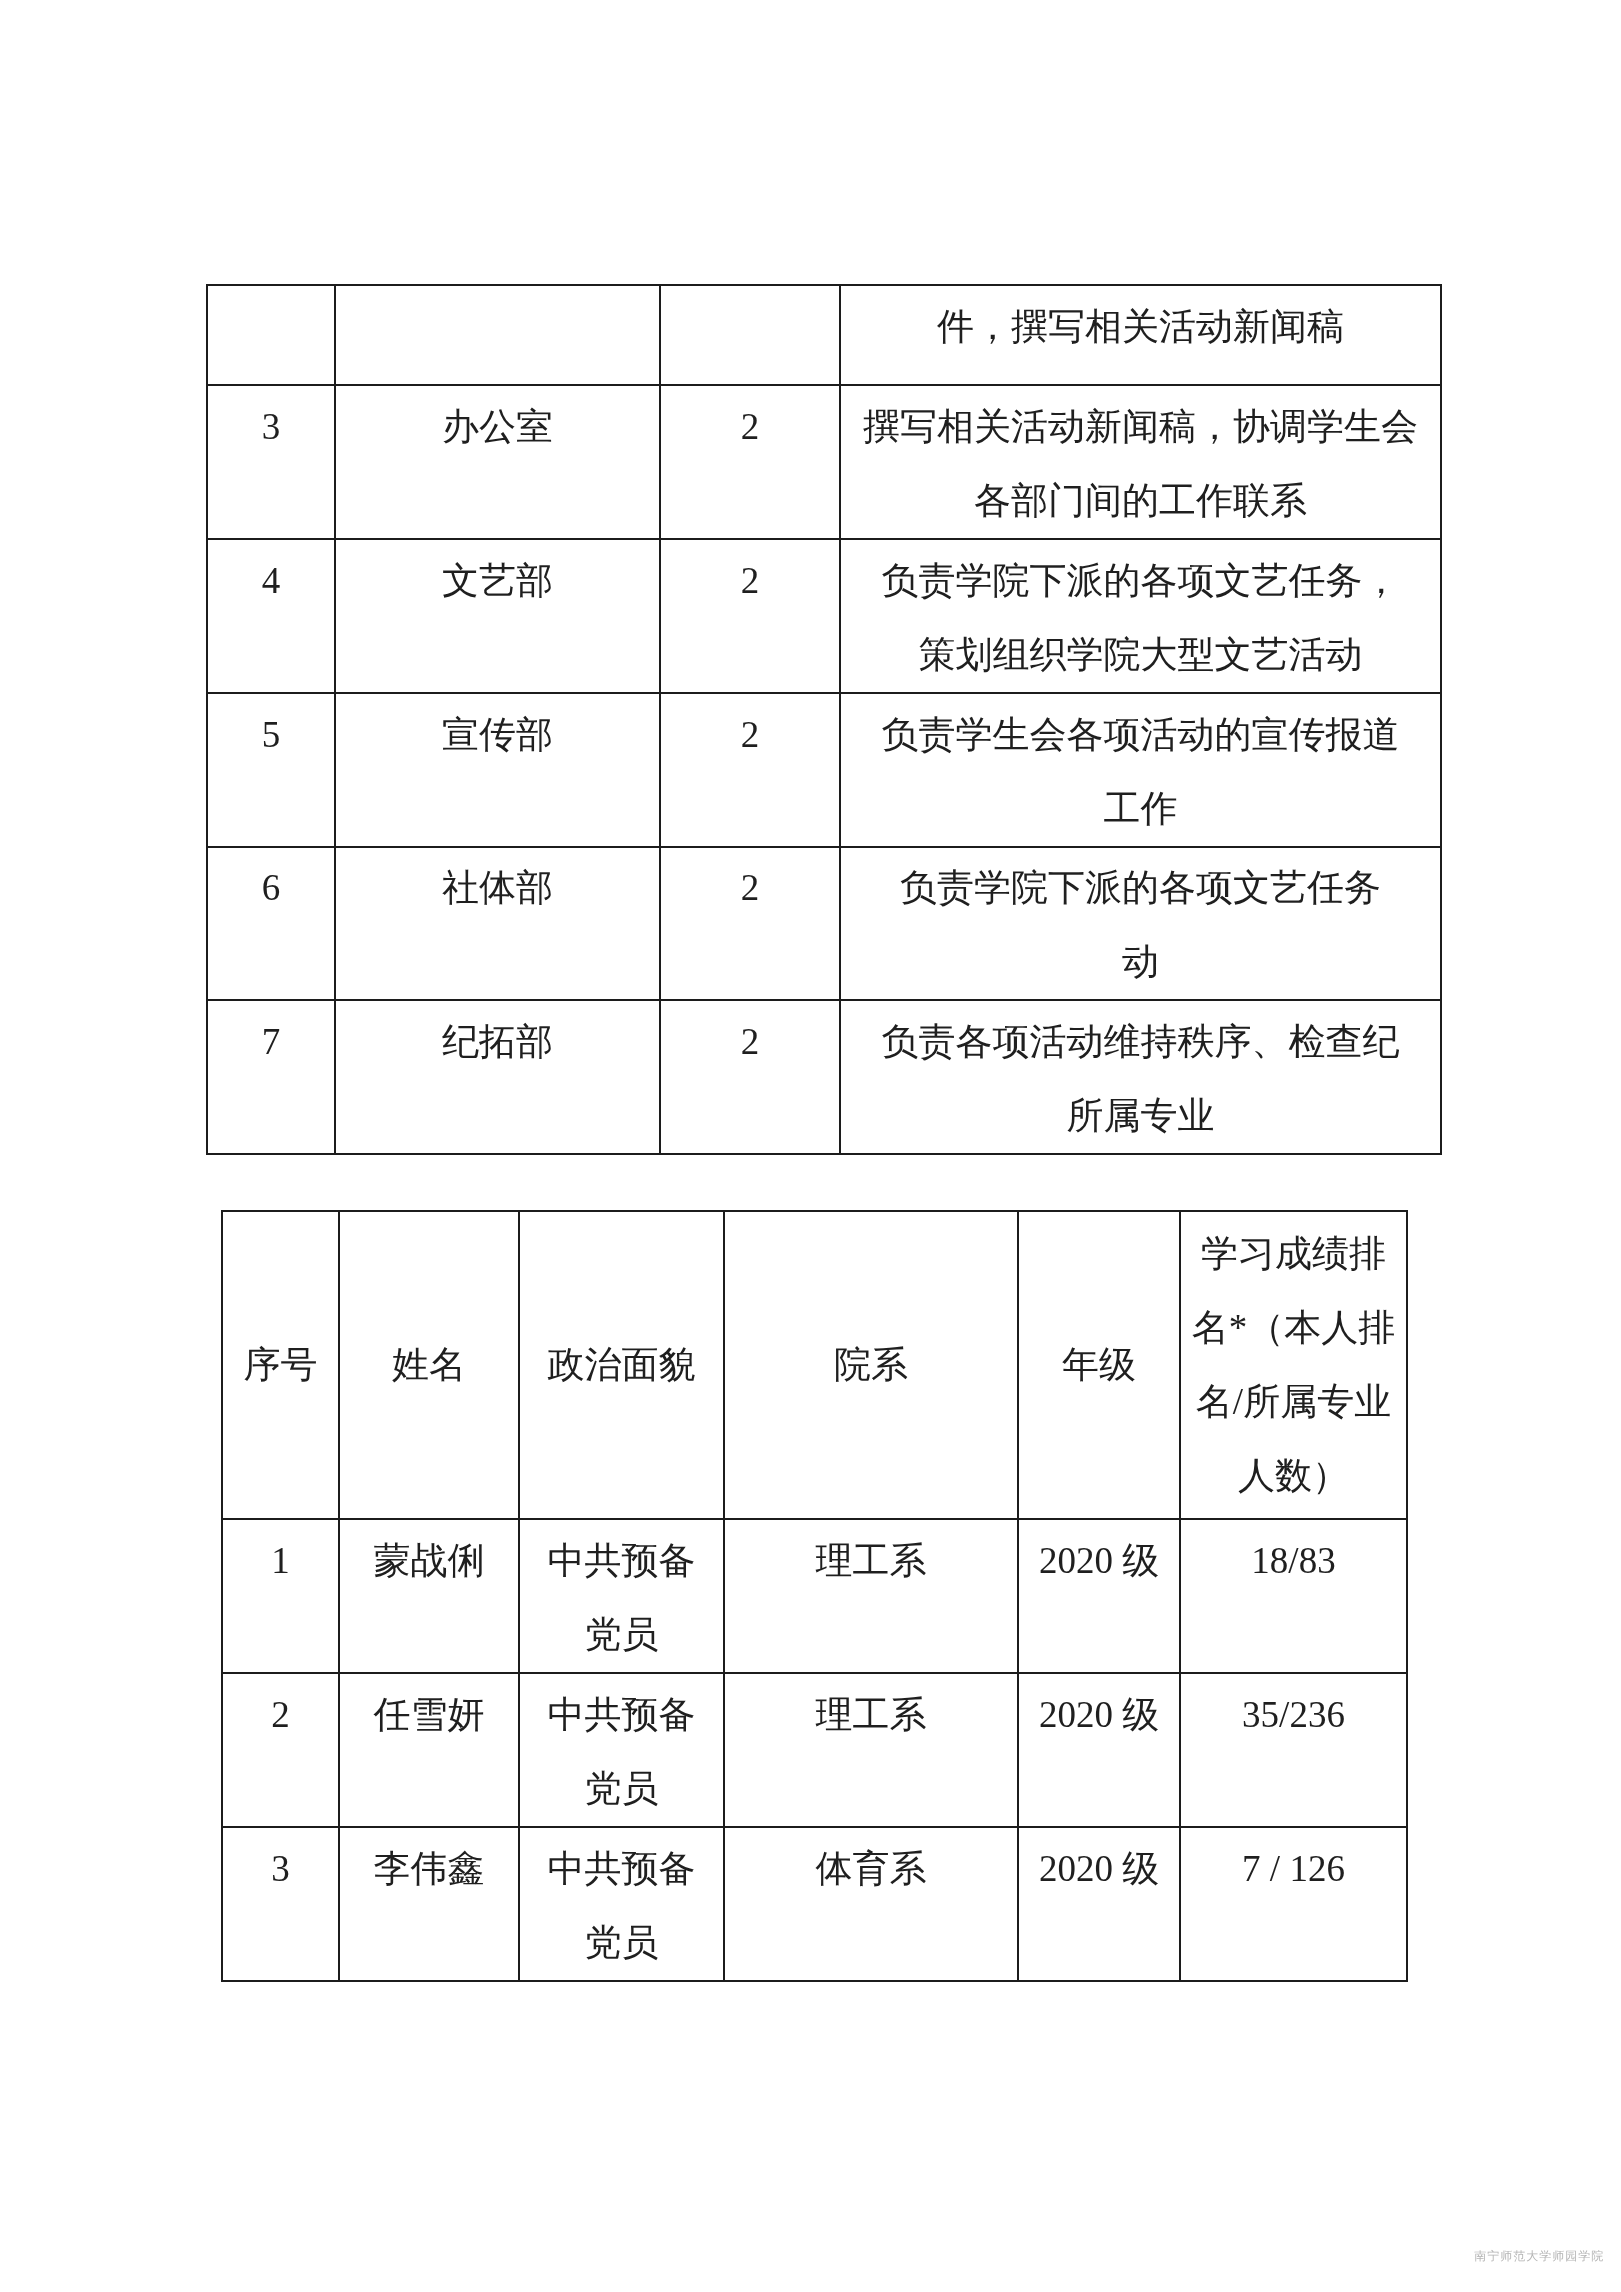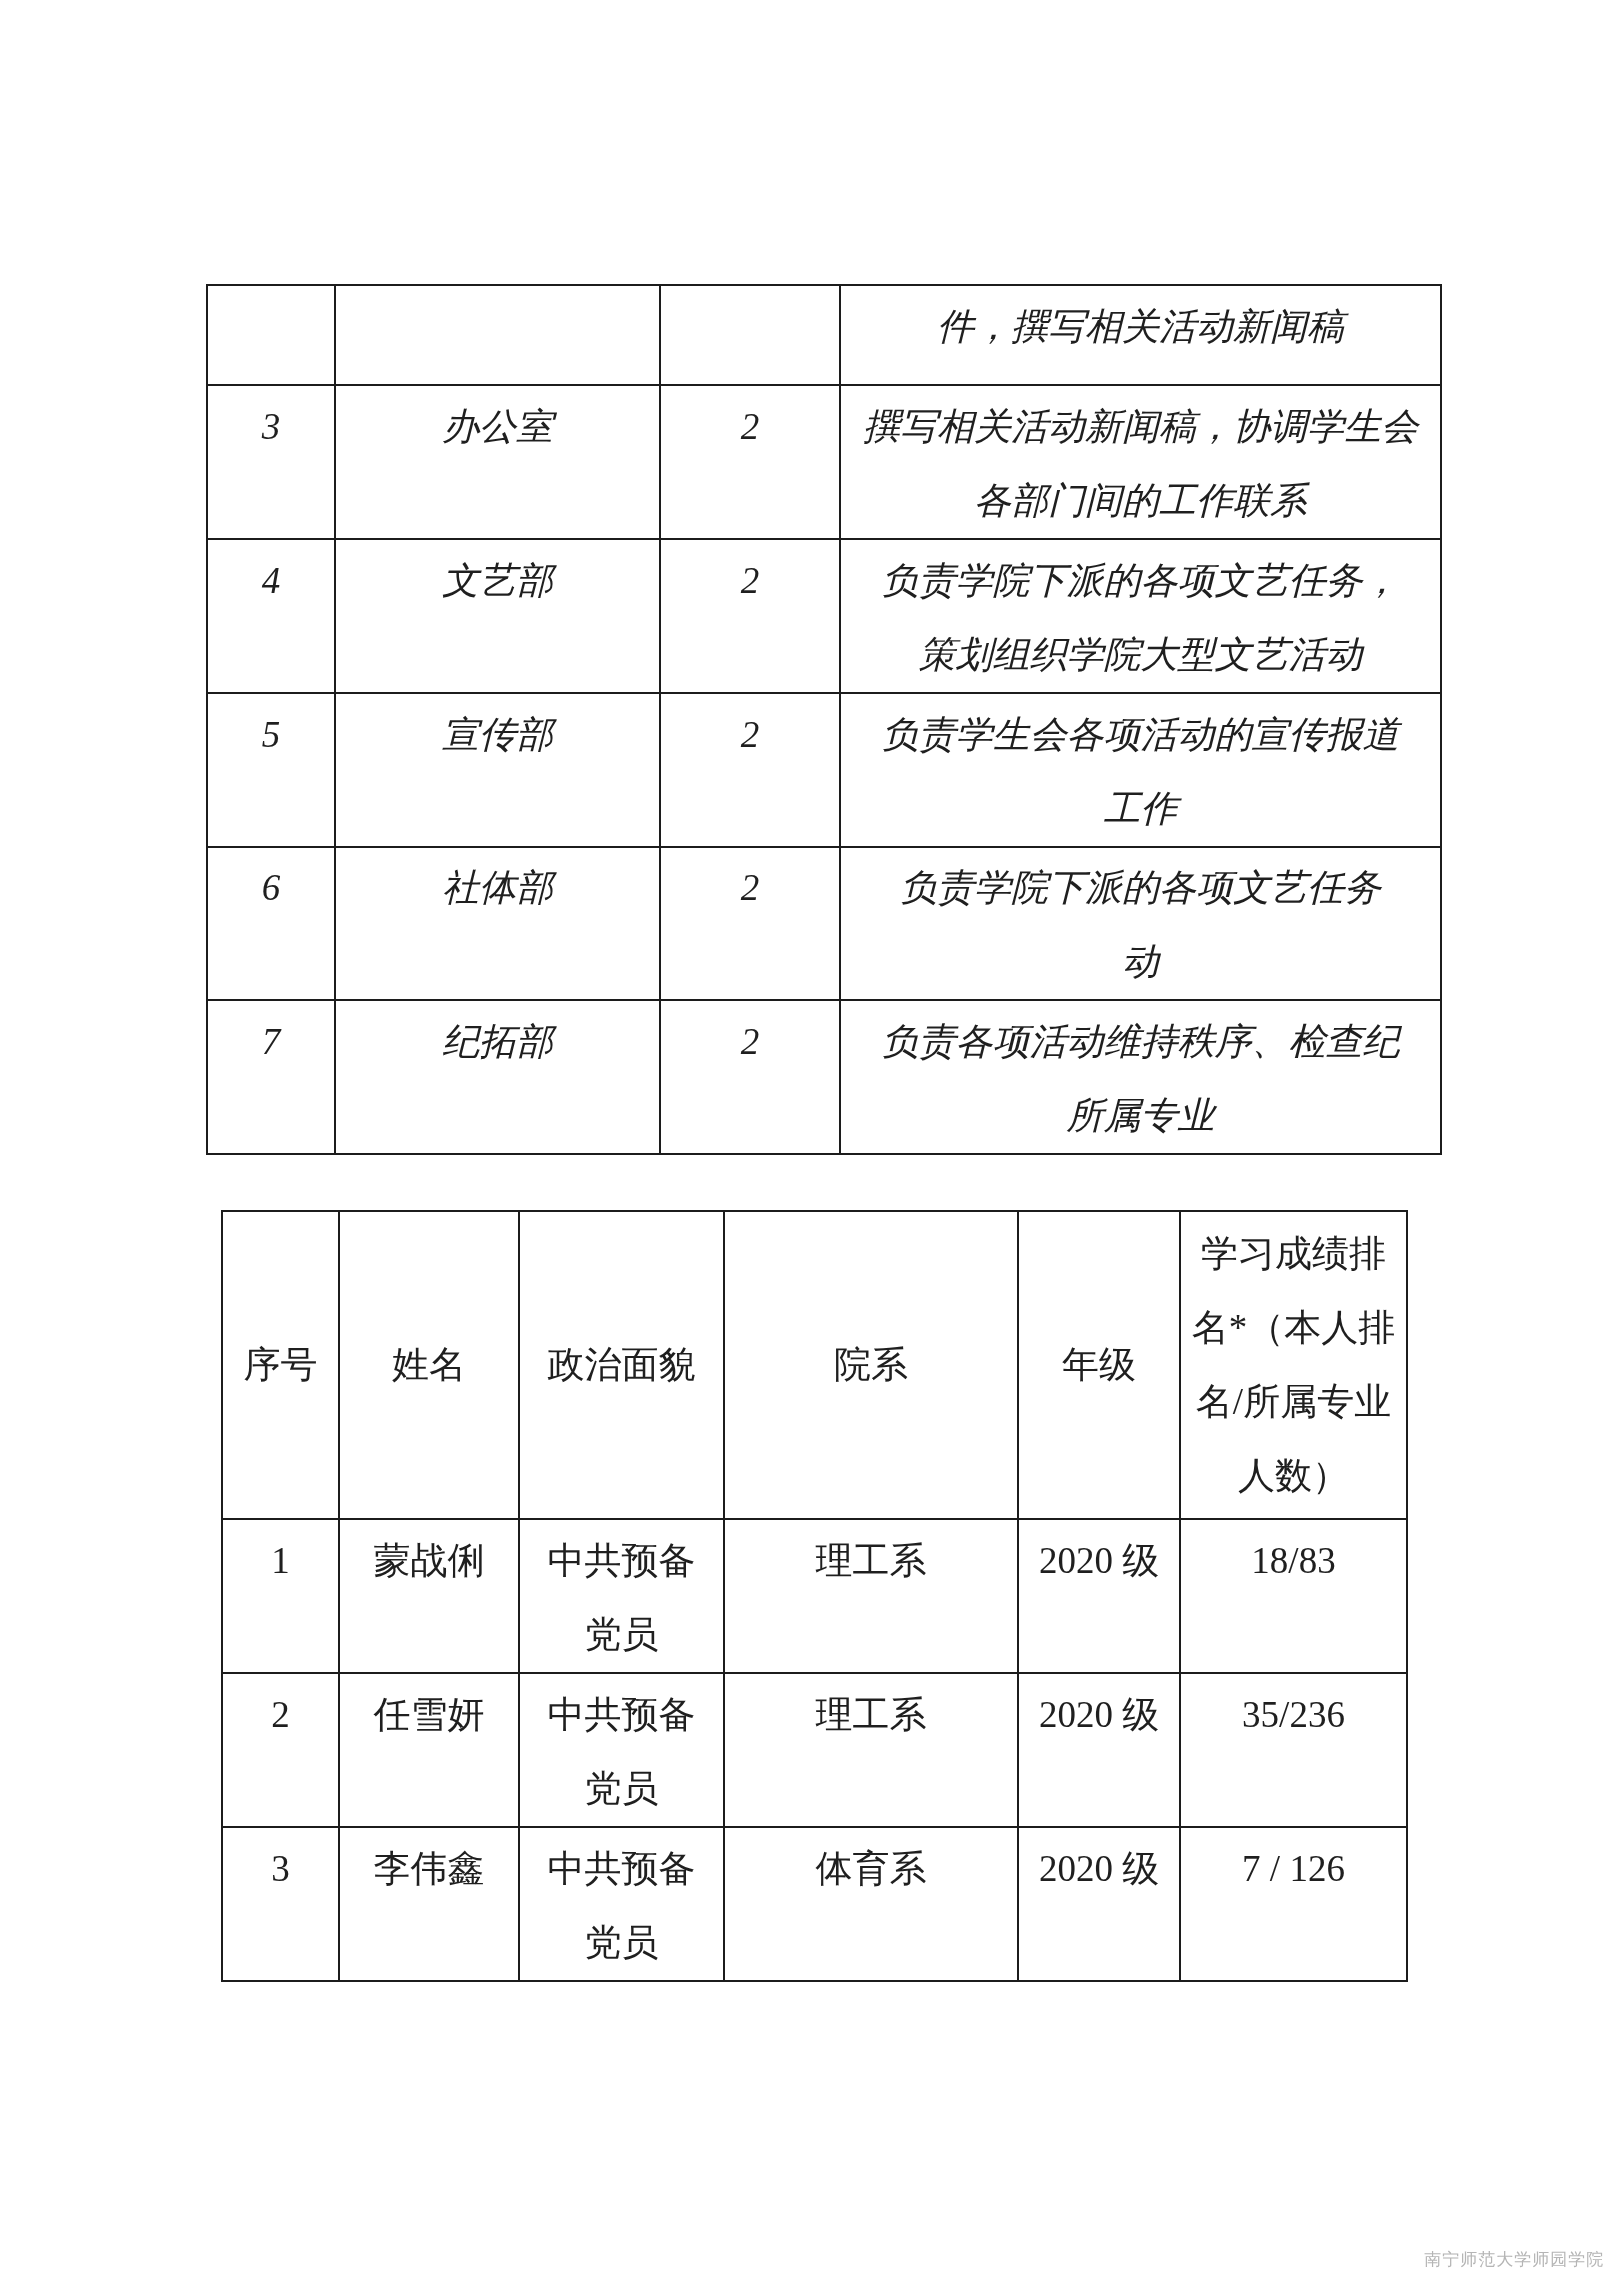--- a/index.html
+++ b/index.html
@@ -26,41 +26,41 @@
   table.tbl td {
     border: 2px solid #1c1c1c;
     text-align: center;
     vertical-align: top;
     padding: 3.9px 5.9px 0 5.9px;
     font-size: 37px;
     line-height: 74px;
     overflow: hidden;
     word-break: break-all;
   }
-  #dept-table { left: 206px; top: 284px; width: 1235px; font-style: italic; }
+  #dept-table { left: 206px; top: 284px; width: 1235px; }
   #dept-table tr.cont-row td { height: 94px; }
   #dept-table tr.dept-row td { height: 146px; }
 
   #member-table { left: 221px; top: 1210px; width: 1185px; }
   #member-table tr.head-row td {
     height: 306px;
     vertical-align: middle;
     padding: 0 9.8px;
     margin-left: 24px;
   }
   #member-table tr.data-row td { height: 148px; }
 
   .ln { display: block; line-height: 74px; }
 
   .watermark {
     position: absolute;
     right: 16.7px;
     top: 2248px;
     font-family: "Liberation Sans", "DejaVu Sans", sans-serif;
-    font-size: 17px;
+    font-size: 12px;
     color: #b5b5b5;
     letter-spacing: 1px;
   }
 </style>
 </head>
 <body>
 
 <div class="page">
 
   <table class="tbl" id="dept-table">

